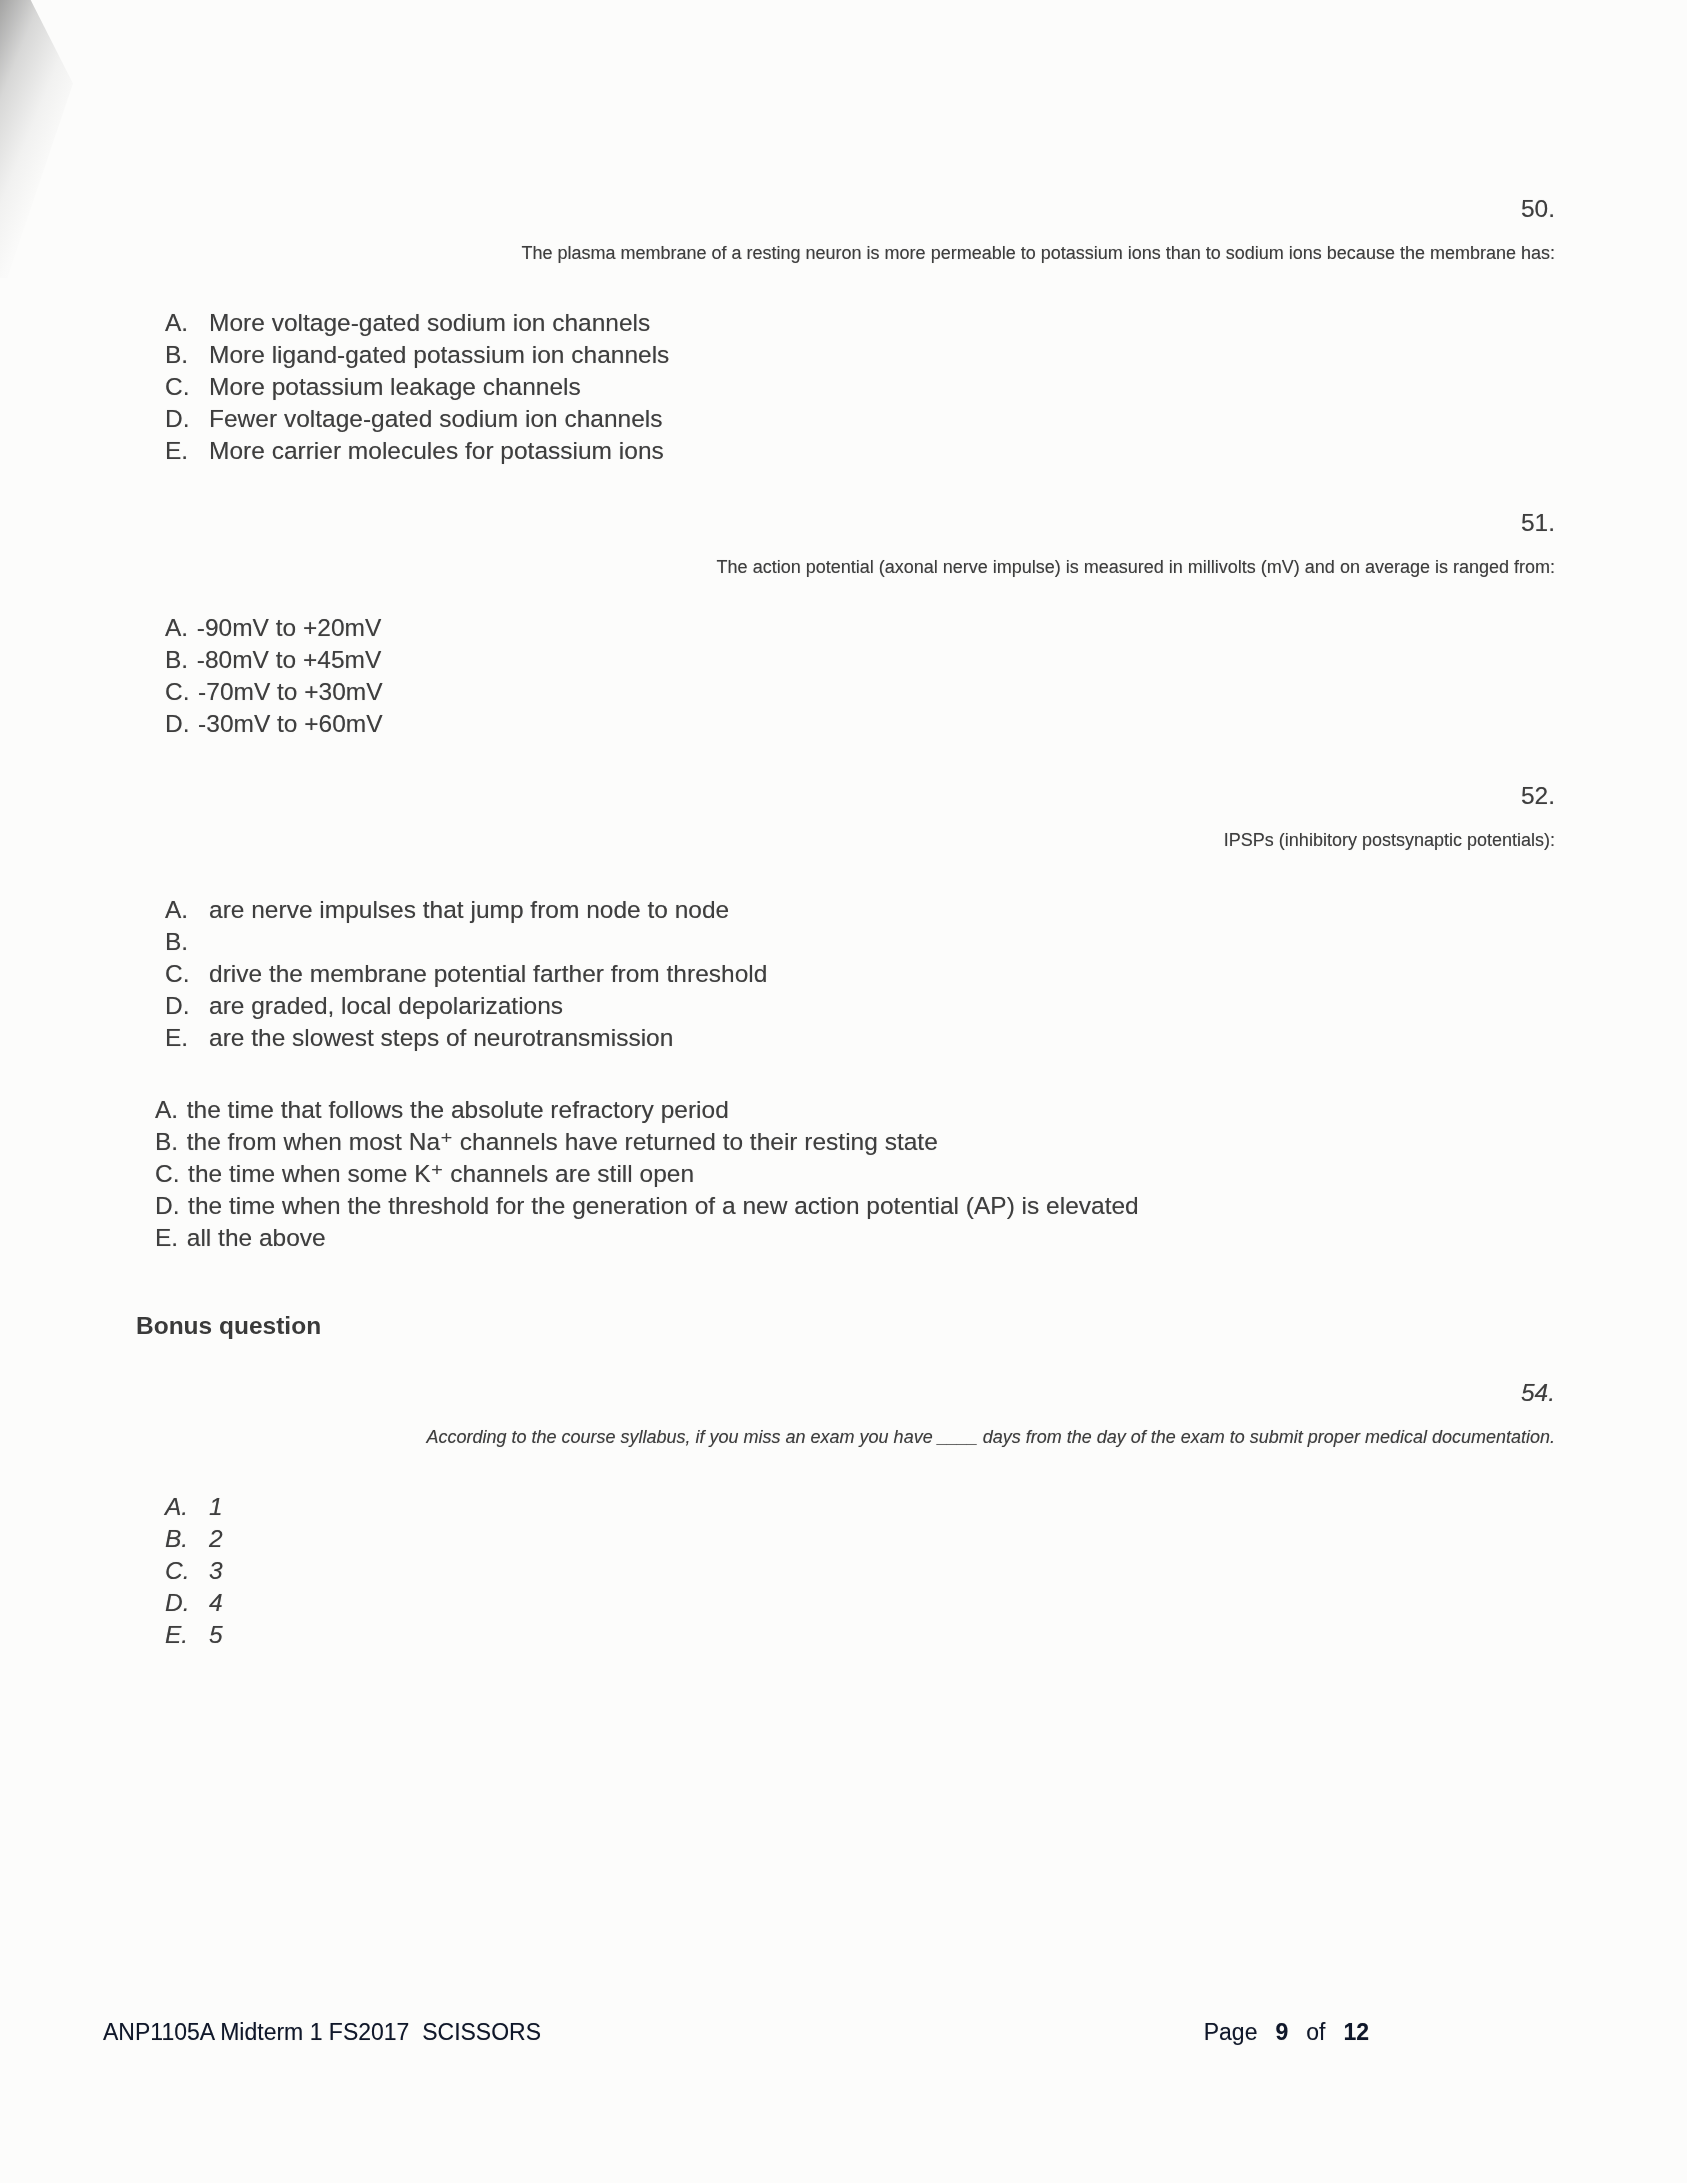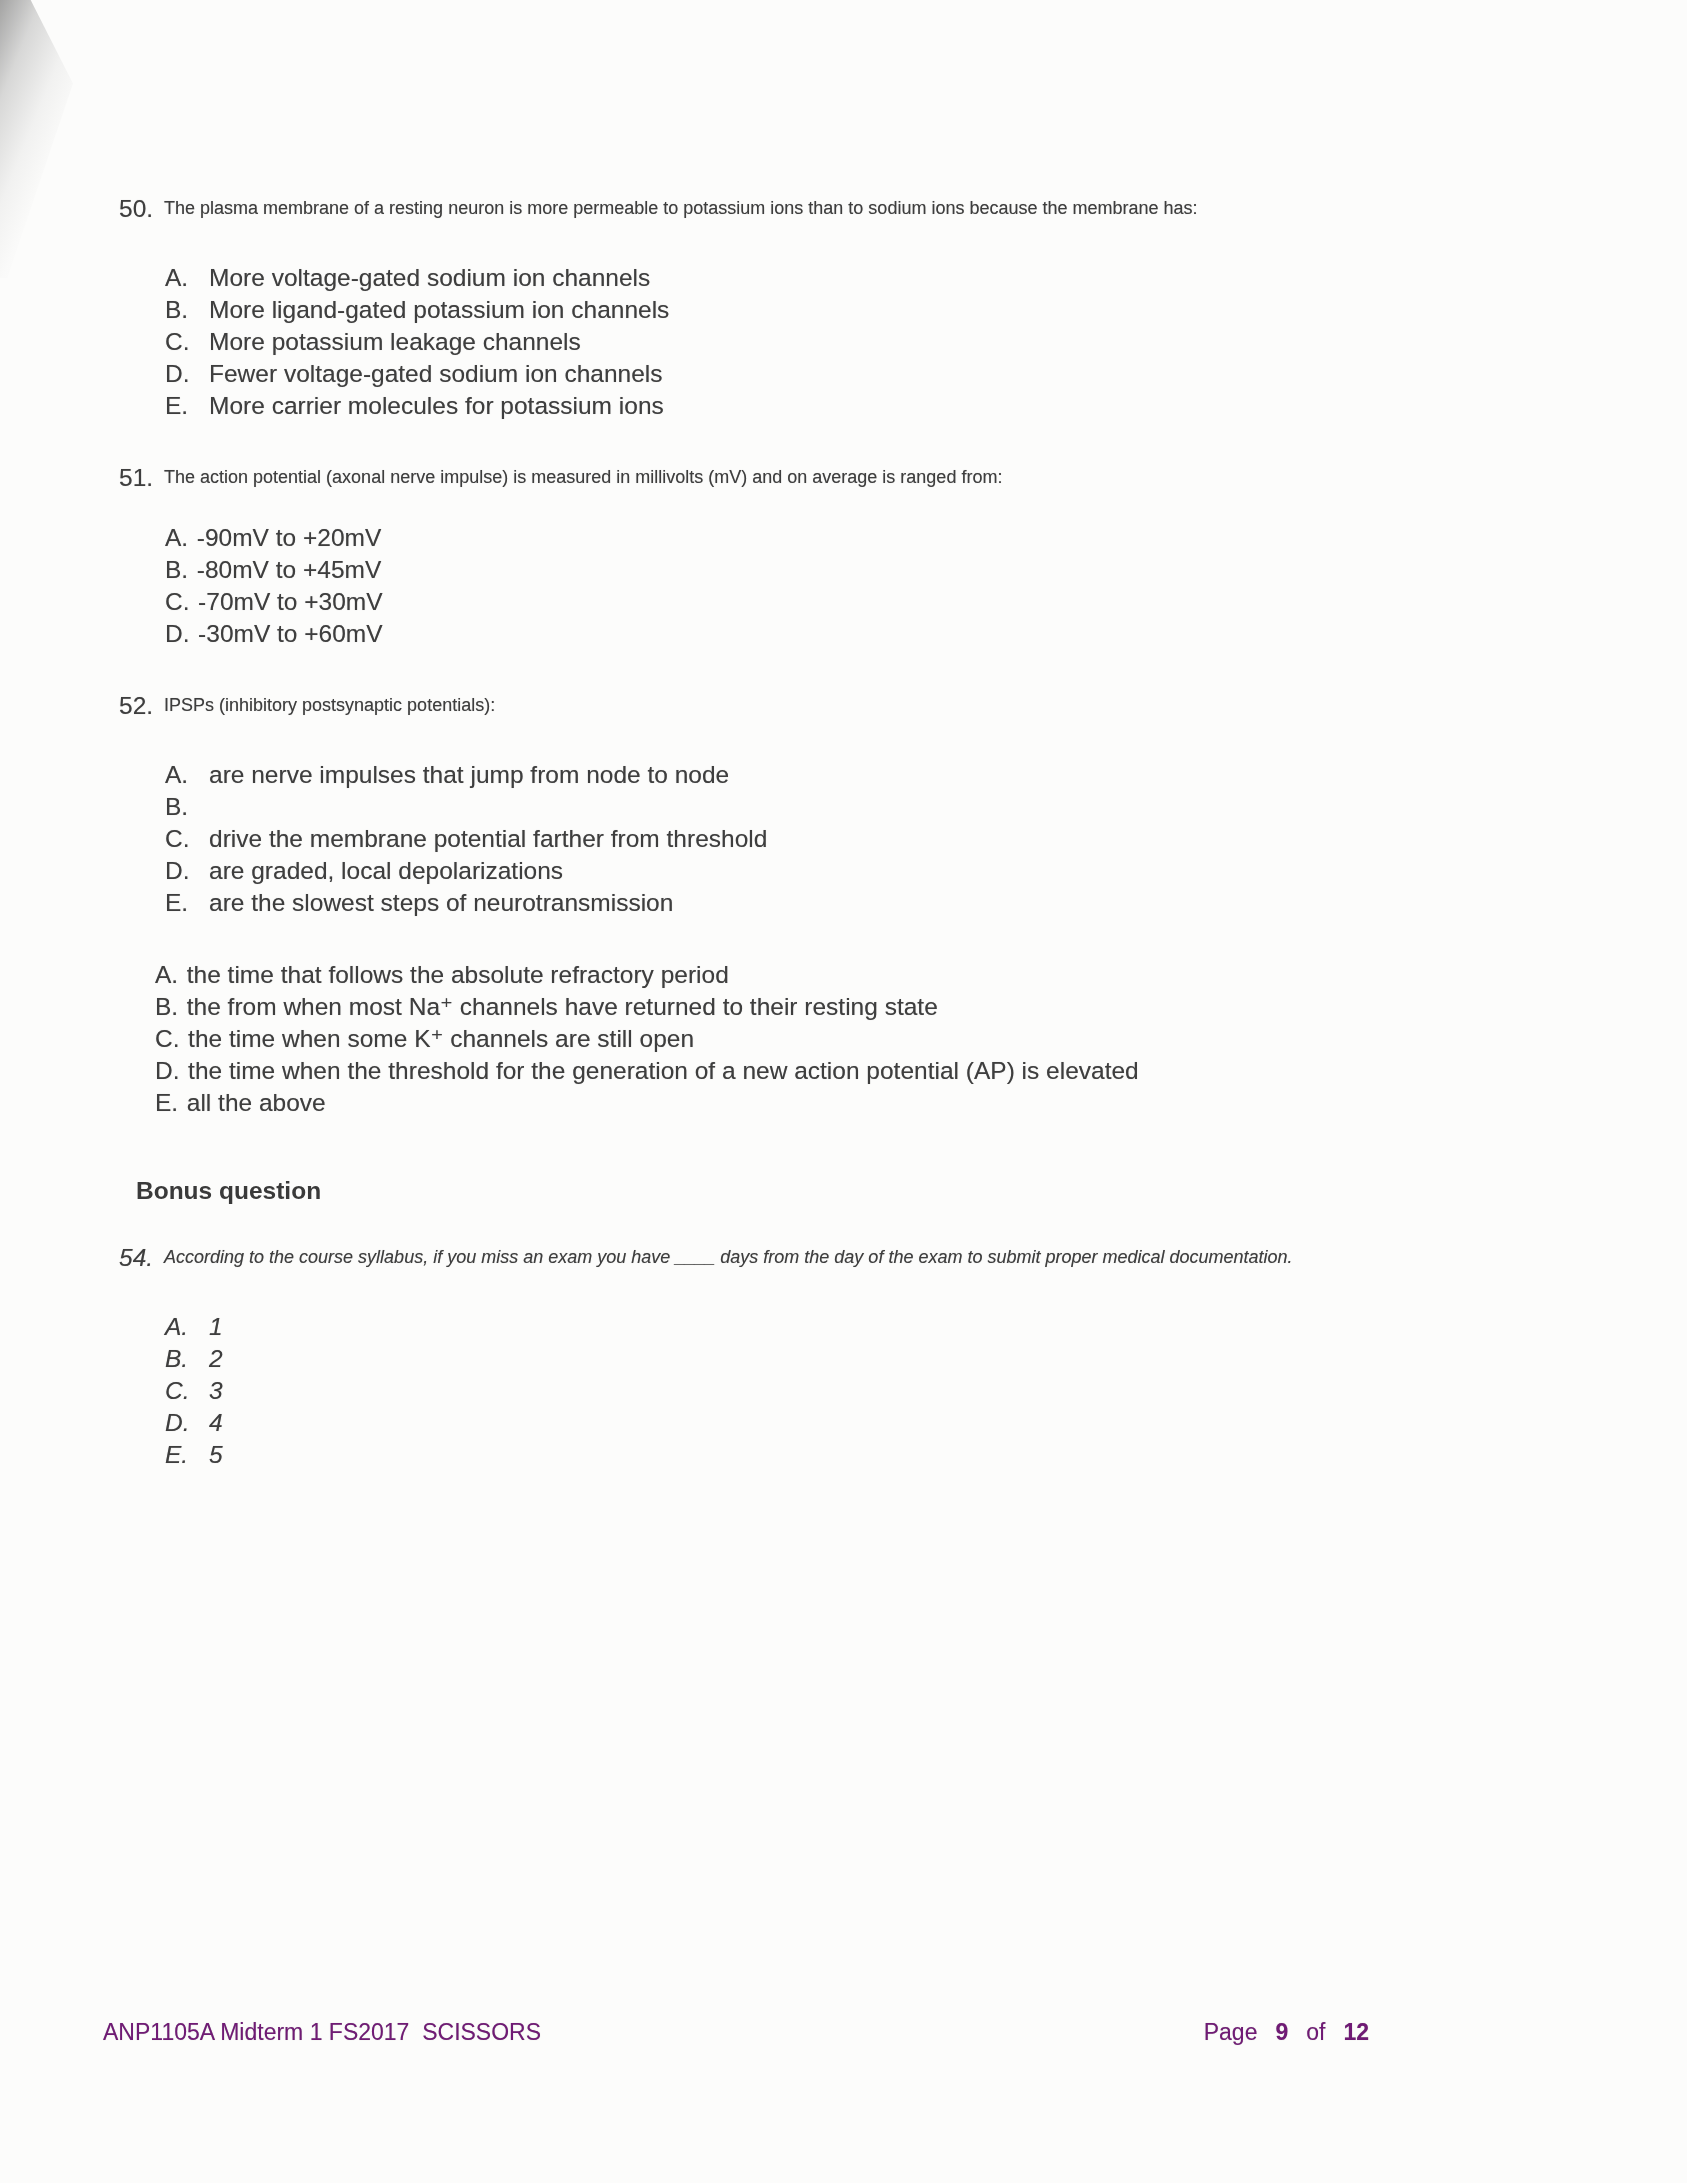--- a/index.html
+++ b/index.html
@@ -23,21 +23,21 @@
     background: linear-gradient(112deg,
       rgba(75,75,75,0.50) 0%,
       rgba(120,120,120,0.28) 22%,
       rgba(175,175,175,0.14) 45%,
       rgba(220,220,220,0.06) 62%,
       rgba(255,255,255,0) 75%);
     clip-path: polygon(0 0, 42% 0, 100% 30%, 10% 100%, 0 100%);
     pointer-events: none;
   }
   .question { margin-bottom: 40px; }
-  .q-head { display: flex; align-items: flex-end; }
+  .q-head { display: flex; align-items: flex-end; flex-direction: column; }
   .q-num {
     flex: 0 0 45px;
     font-size: 24.5px; line-height: 31px;
     text-shadow: 0 0 0.7px rgba(62,62,62,0.45);
   }
   .q-text {
     margin: 0;
     font-size: 18px; line-height: 31px;
     text-shadow: 0 0 0.7px rgba(62,62,62,0.45);
   }
@@ -66,21 +66,21 @@
     margin: 56px 0 36px 17px;
     font-size: 24.5px; line-height: 31px;
     font-weight: bold;
     color: #3a3a3a;
   }
   .q54 { margin-top: 0; font-style: italic; }
   .footer {
     position: absolute;
     left: 103px; right: 318px; top: 2019px;
     display: flex; justify-content: space-between; align-items: baseline;
-    font-size: 23px; color: #701a75;
+    font-size: 23px; color: #0f172a;
     text-shadow: 0 0 0.7px rgba(52,52,52,0.4);
   }
   .footer-left { white-space: pre; }
   .footer-right { display: flex; gap: 18px; }
   .footer-right .bold { font-weight: bold; }
 </style>
 </head>
 <body>
 
 <div class="page">

